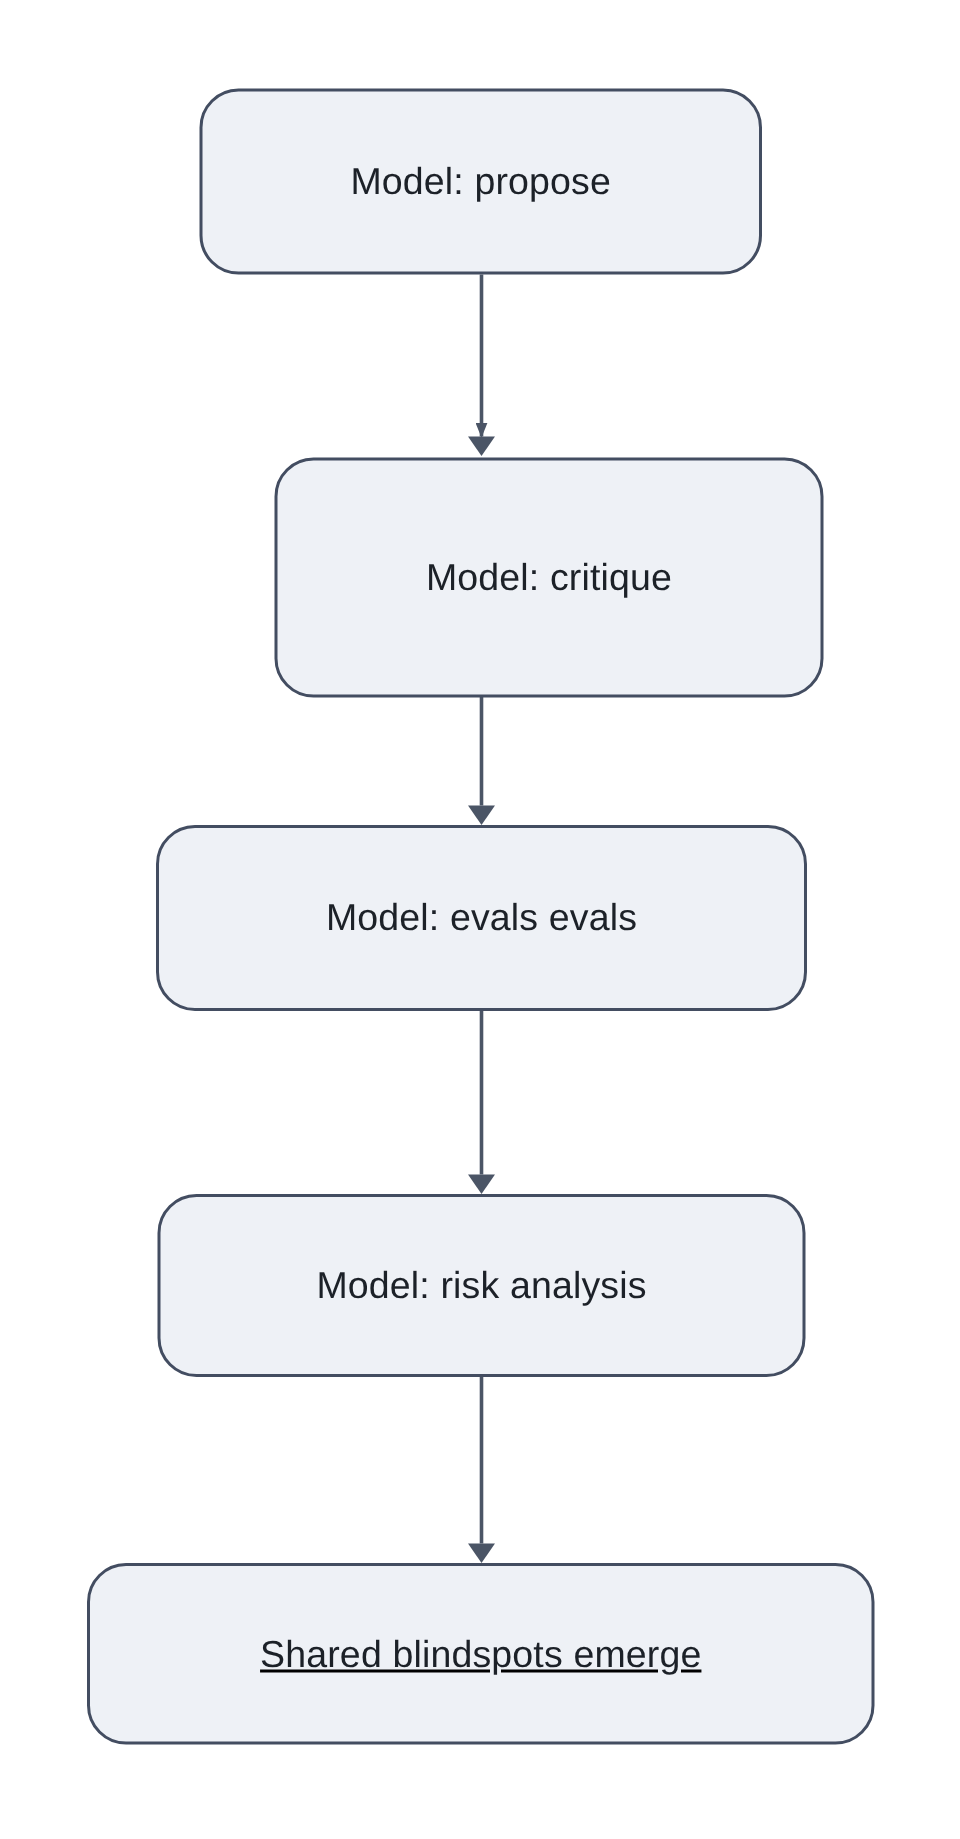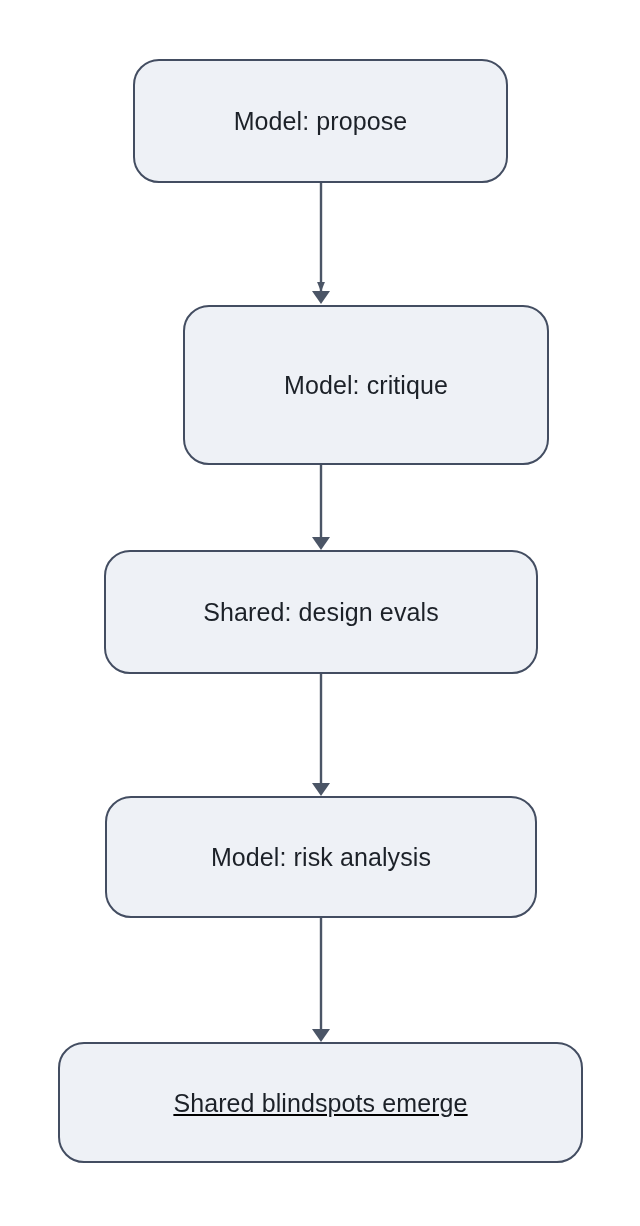--- a/index.html
+++ b/index.html
@@ -96,21 +96,21 @@
 
   <div class="node" id="node-0">
     <span class="node-label">Model: propose</span>
   </div>
 
   <div class="node" id="node-1">
     <span class="node-label">Model: critique</span>
   </div>
 
   <div class="node" id="node-2">
-    <span class="node-label">Shared: design evals</span>
+    <span class="node-label">Model: evals evals</span>
   </div>
 
   <div class="node" id="node-3">
     <span class="node-label">Model: risk analysis</span>
   </div>
 
   <div class="node" id="node-4">
     <span class="node-label">Shared blindspots emerge</span>
   </div>
 

